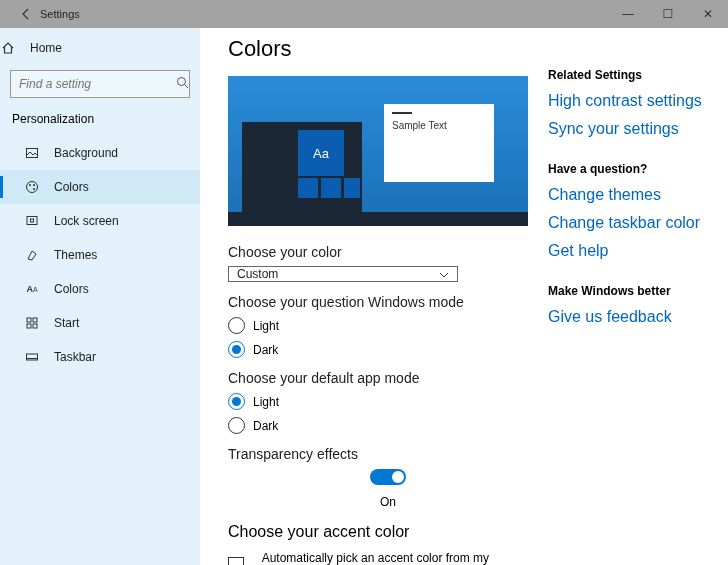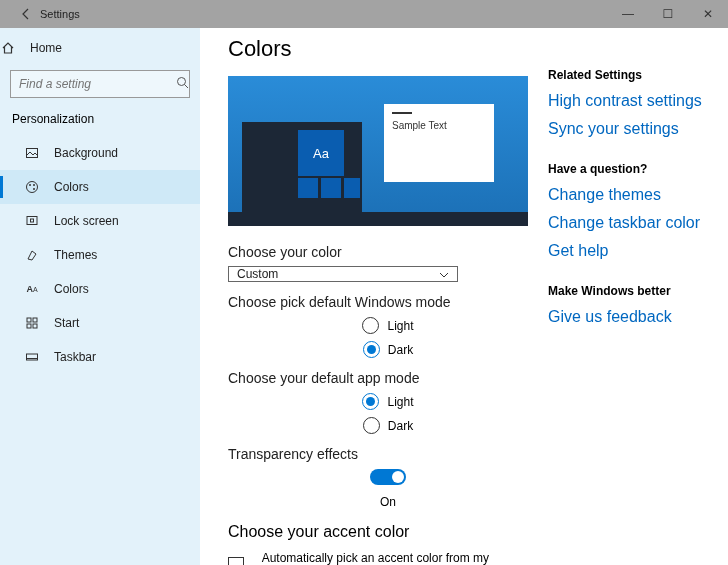--- a/index.html
+++ b/index.html
@@ -82,21 +82,21 @@
     background:#fff;
   }
   .pv-window-bar { height:2px; width:20px; background:#333; margin:8px 0 6px 8px; }
   .pv-text { font-size:10px; color:#333; margin-left:8px; }
   .label { font-size:14px; color:#222; margin-bottom:6px; margin-top:12px; }
   .select {
     width:230px; height:16px; border:1px solid #666; background:#fff;
     display:flex; align-items:center; justify-content:space-between;
     padding:0 8px; font-size:12px; color:#222;
   }
-  .radio-row { display:flex; align-items:center; gap:8px; margin:7px 0; font-size:12px;justify-content:center; }
+  .radio-row { display:flex; align-items:center; gap:8px; margin:7px 0; font-size:12px; }
   .radio {
     width:17px; height:17px; border-radius:50%; border:1.5px solid #333;
     position:relative;
   }
   .radio.checked { border-color:#0078d4; }
   .radio.checked::after {
     content:""; position:absolute; inset:3px; border-radius:50%;
     background:#0078d4;
   }
   .toggle-row { display:flex; align-items:center; gap:10px; margin:7px 0 14px 0;flex-direction:column; }
@@ -242,21 +242,21 @@
         </div>
 
         <div class="label">Choose your color</div>
         <div class="select">
           <span>Custom</span>
           <span><svg width="10" height="6" viewBox="0 0 10 6">
                 <path d="M1 1 L5 5 L9 1" stroke="#333" fill="none"></path>
               </svg></span>
         </div>
 
-        <div class="label">Choose pick default Windows mode</div>
+        <div class="label">Choose your question Windows mode</div>
         <div class="radio-row">
           <div class="radio"></div>
           <span>Light</span>
         </div>
         <div class="radio-row">
           <div class="radio checked"></div>
           <span>Dark</span>
         </div>
 
         <div class="label">Choose your default app mode</div>

